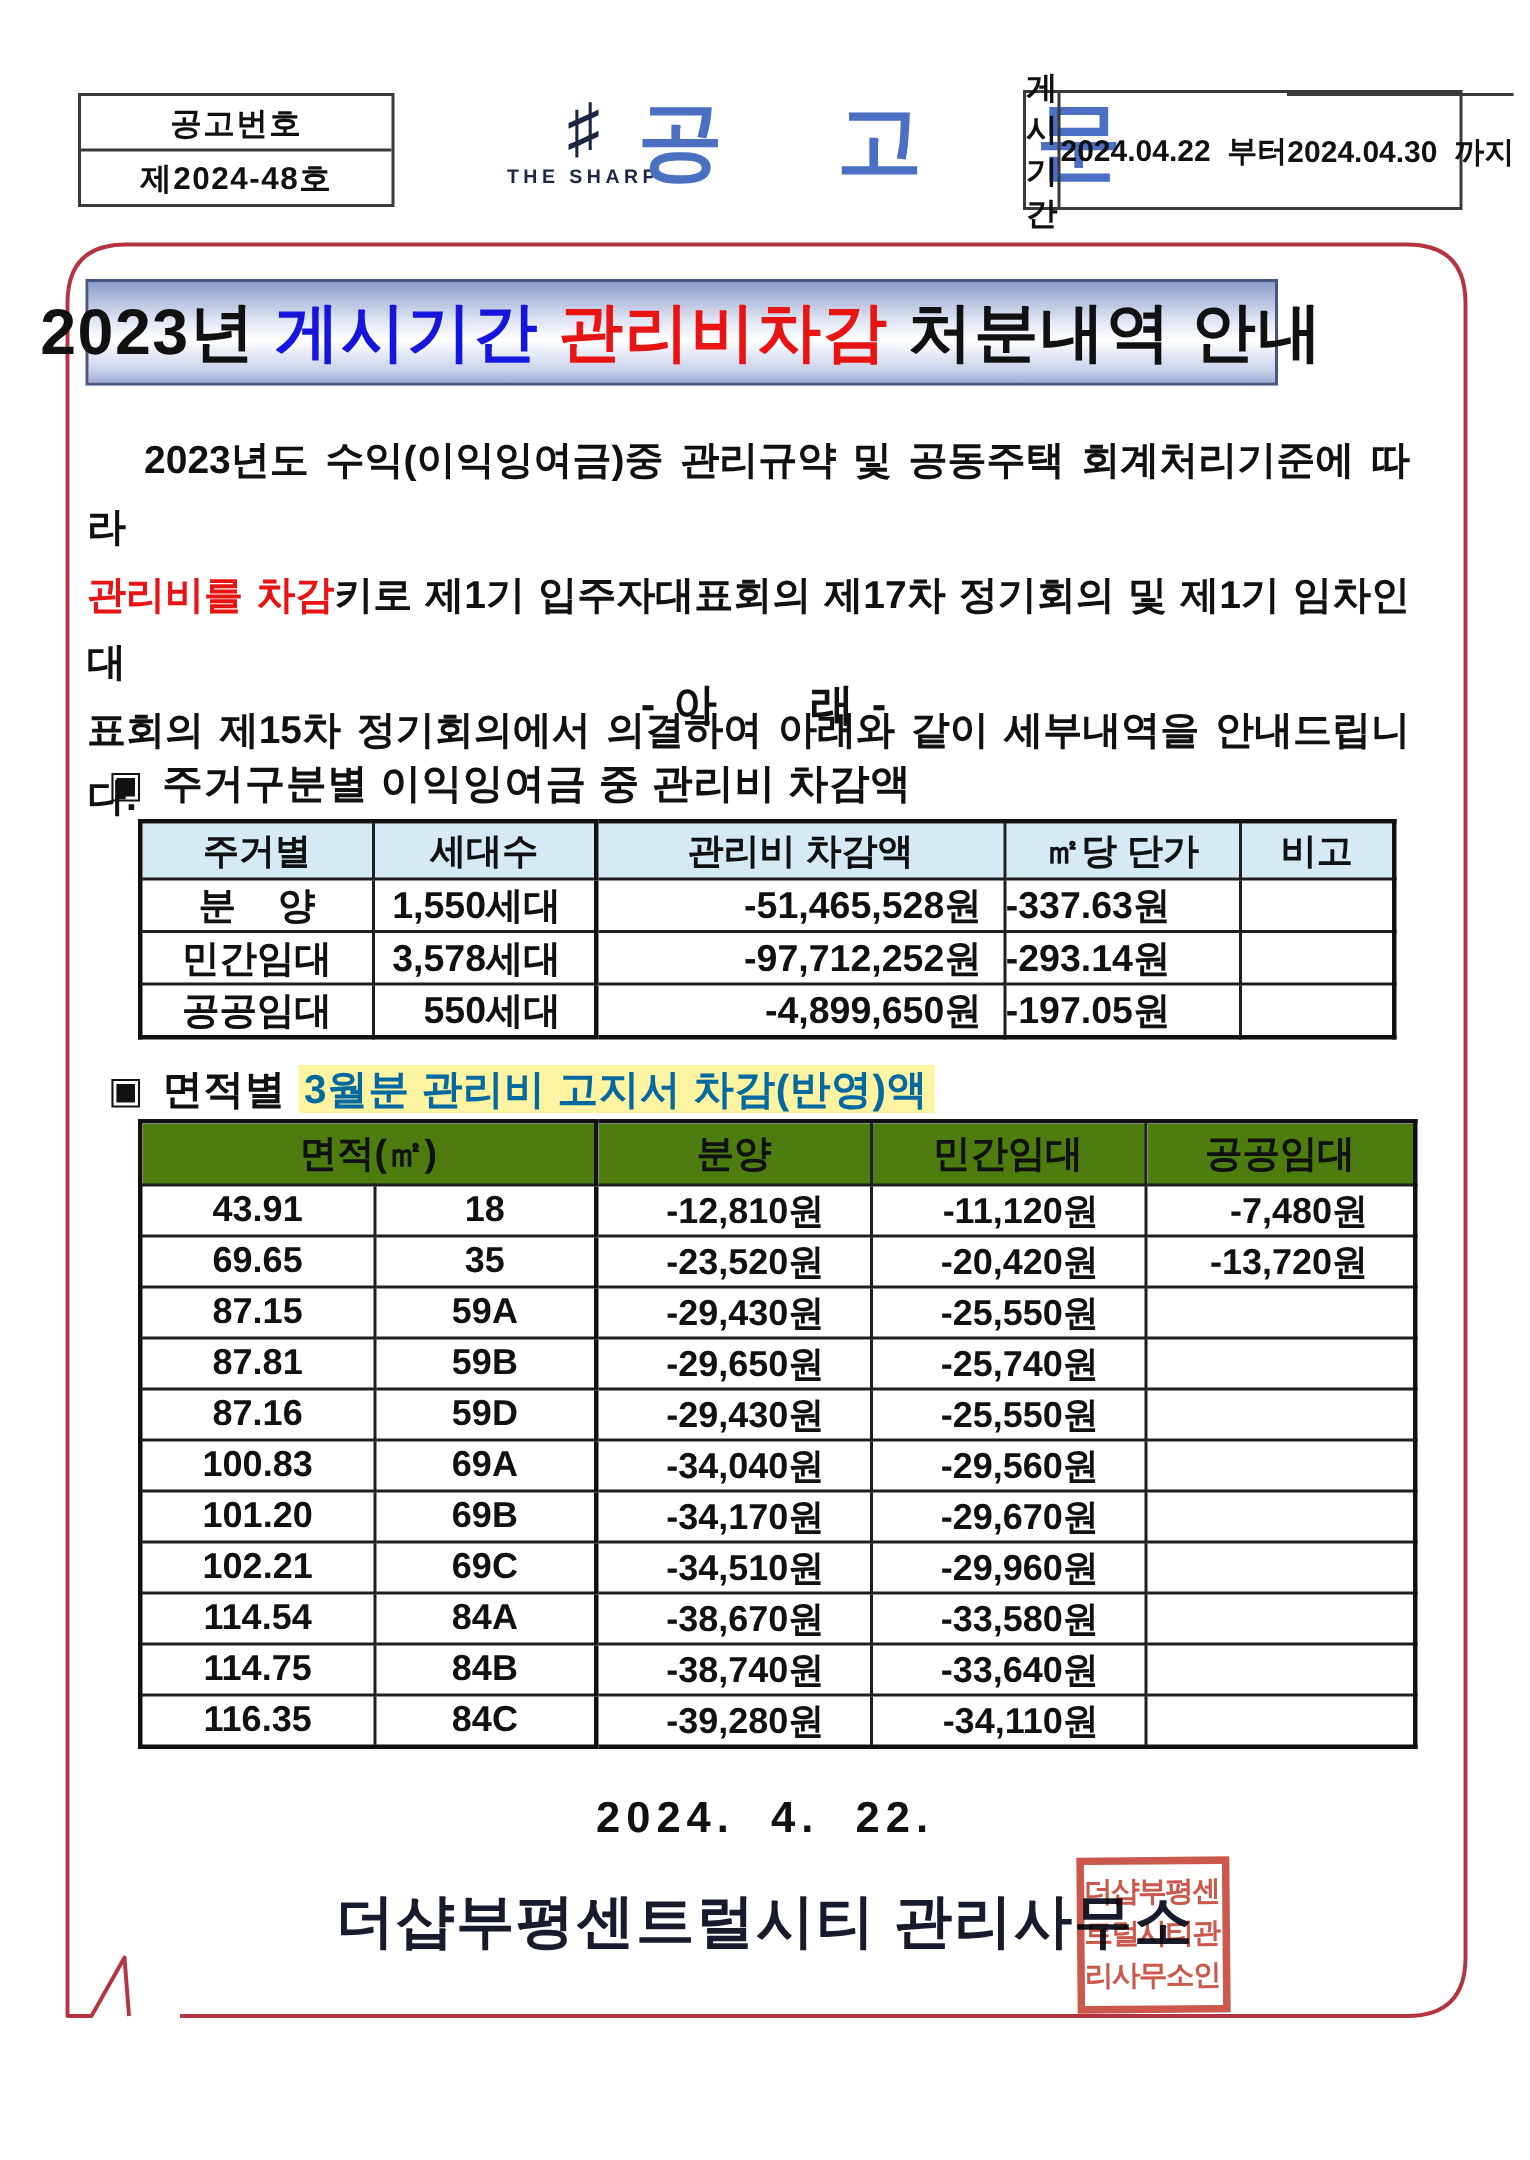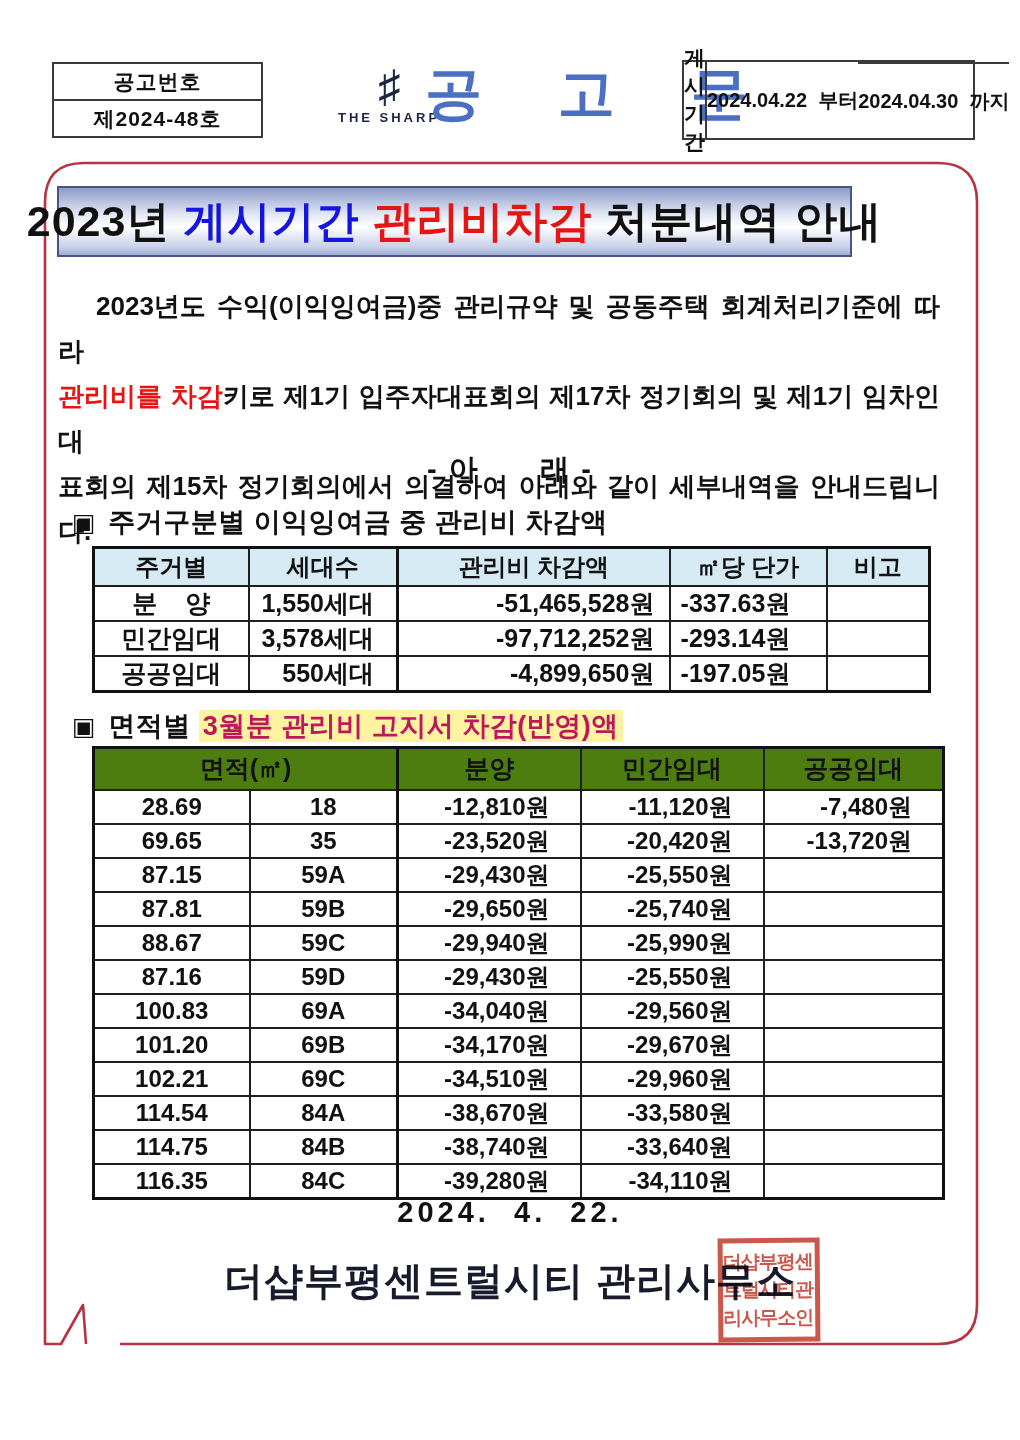--- a/index.html
+++ b/index.html
@@ -54,39 +54,39 @@
   .para-line.indent { text-indent:38px; }
   .para-line span { font-weight:bold; }
 
   .below-marker { left:0; top:450px; width:1020px; text-align:center;
     font-size:29px; letter-spacing:2px; white-space:pre; }
 
   .sec-head { left:72px; font-size:27px; letter-spacing:0.5px; }
   .sec-head .bullet { font-size:25px; margin-right:12px; }
   .sec1-head { top:504px; }
   .sec2-head { top:708px; }
-  .hl-red { color:#be185d; background:#fdf3a0; padding:1px 4px; }
+  .hl-red { color:#0369a1; background:#fdf3a0; padding:1px 4px; }
 
   
   table { border-collapse:collapse; table-layout:fixed; }
   .t1, .t2 { border:3px solid #111; }
   .t1 th, .t1 td, .t2 th, .t2 td { border:2px solid #1f1f1f; overflow:hidden; }
 
   .t1 { left:92px; top:546px; width:836px; }
   .t1 th { height:38px; font-size:24px; background:#d6eaf3; }
   .t1 td { height:33px; font-size:25px; }
 
   .t2 { left:92px; top:746px; width:850px; }
   .t2 th { height:42px; font-size:25px; background:#4d7c0f; }
   .t2 td { height:31px; font-size:24px; }
 
   td.c-center { text-align:center; white-space:pre; }
   td.r-pad22 { text-align:right; padding-right:22px; }
   td.r-pad14 { text-align:right; padding-right:14px; }
-  td.r-pad8  { text-align:center; padding-right:25px;margin-top:48px; }
+  td.r-pad8  { text-align:left; padding-right:25px;margin-top:48px; }
   td.r-pad30 { text-align:right; padding-right:30px; }
   .thick-left { border-left:3px solid #111 !important; }
 
   
   .doc-date { left:0; top:1196px; width:1020px; text-align:center;
     font-size:29px; letter-spacing:4px; white-space:pre; }
   .org-line { left:0; top:1254px; width:1020px; text-align:center;
     font-size:39px; letter-spacing:1px; color:#181b2b; }
   .stamp { left:718px; top:1238px; width:102px; height:104px;
     border:5px solid #c7493b; color:#c7493b; opacity:0.92;
@@ -198,21 +198,21 @@
   <thead>
     <tr>
       <th colspan="2">면적(㎡)</th>
       <th class="thick-left">분양</th>
       <th>민간임대</th>
       <th>공공임대</th>
     </tr>
   </thead>
   <tbody id="t2-body">
       <tr>
-        <td class="c-center">28.69</td>
+        <td class="c-center">43.91</td>
         <td class="c-center">18</td>
         <td class="r-pad30 thick-left">-12,810원</td>
         <td class="r-pad30">-11,120원</td>
         <td class="r-pad30">-7,480원</td>
       </tr>
       <tr>
         <td class="c-center">69.65</td>
         <td class="c-center">35</td>
         <td class="r-pad30 thick-left">-23,520원</td>
         <td class="r-pad30">-20,420원</td>
@@ -223,27 +223,20 @@
         <td class="c-center">59A</td>
         <td class="r-pad30 thick-left">-29,430원</td>
         <td class="r-pad30">-25,550원</td>
         <td class="r-pad30"></td>
       </tr>
       <tr>
         <td class="c-center">87.81</td>
         <td class="c-center">59B</td>
         <td class="r-pad30 thick-left">-29,650원</td>
         <td class="r-pad30">-25,740원</td>
-        <td class="r-pad30"></td>
-      </tr>
-      <tr>
-        <td class="c-center">88.67</td>
-        <td class="c-center">59C</td>
-        <td class="r-pad30 thick-left">-29,940원</td>
-        <td class="r-pad30">-25,990원</td>
         <td class="r-pad30"></td>
       </tr>
       <tr>
         <td class="c-center">87.16</td>
         <td class="c-center">59D</td>
         <td class="r-pad30 thick-left">-29,430원</td>
         <td class="r-pad30">-25,550원</td>
         <td class="r-pad30"></td>
       </tr>
       <tr>

